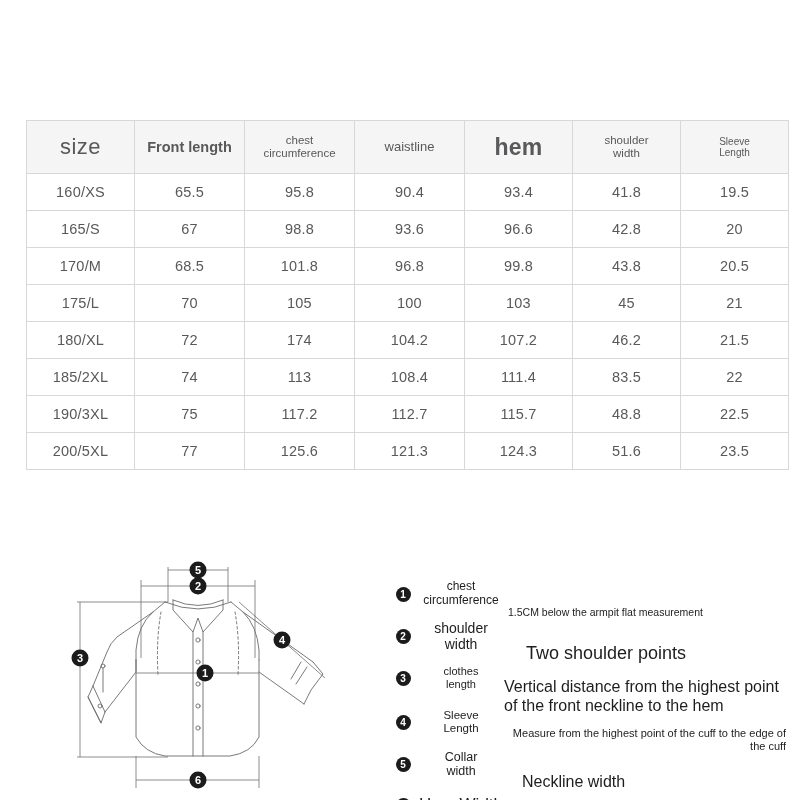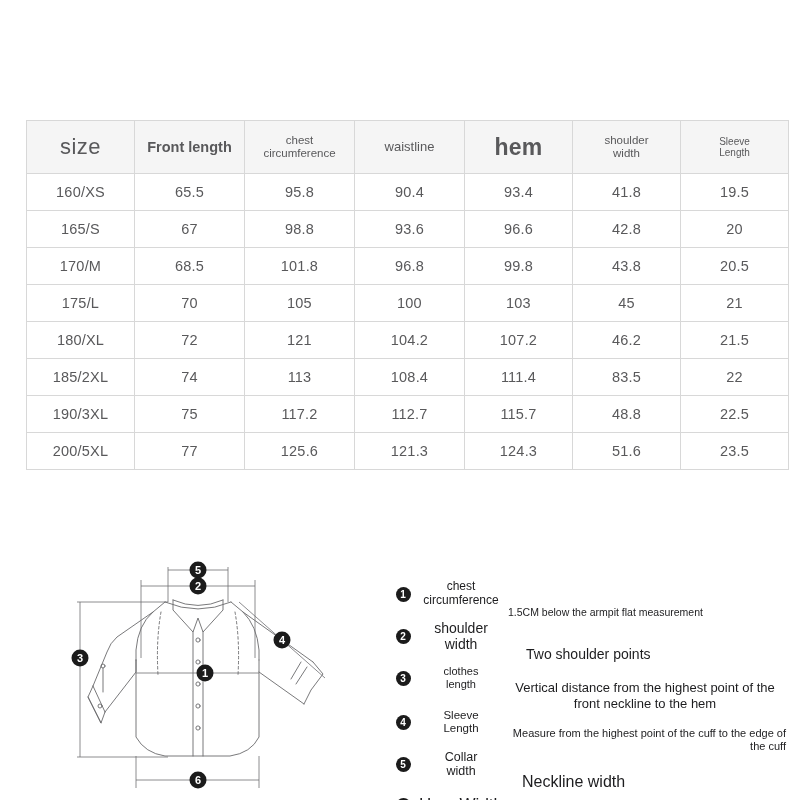--- a/index.html
+++ b/index.html
@@ -113,25 +113,25 @@
     margin-top: 36px;
   }
 
   
   .r1 { height: 44px; }
   .r1 .legend-term { font-size: 12px; }
   .r1 .legend-desc { font-size: 10.5px; text-align: left; padding-left: 4px; }
   
   .r2 { height: 40px; }
   .r2 .legend-term { font-size: 14px; }
-  .r2 .legend-desc { font-size: 14px; text-align: left; padding-left: 22px; }
+  .r2 .legend-desc { font-size: 18px; text-align: left; padding-left: 22px; }
   
   .r3 { height: 44px; }
   .r3 .legend-term { font-size: 11px; }
-  .r3 .legend-desc { font-size: 13px; text-align: center; }
+  .r3 .legend-desc { font-size: 16px; }
   
   .r4 { height: 44px; }
   .r4 .legend-term { font-size: 11.5px; }
   .r4 .legend-desc { font-size: 11px; text-align: right; }
   
   .r5 { height: 40px; }
   .r5 .legend-term { font-size: 12.5px; }
   .r5 .legend-desc { font-size: 16px; text-align: left; padding-left: 18px; }
   
   .r6 { height: 42px; }
@@ -208,21 +208,21 @@
           <td>70</td>
           <td>105</td>
           <td>100</td>
           <td>103</td>
           <td>45</td>
           <td>21</td>
         </tr>
         <tr>
           <td class="size-cell">180/XL</td>
           <td>72</td>
-          <td>121</td>
+          <td>174</td>
           <td>104.2</td>
           <td>107.2</td>
           <td>46.2</td>
           <td>21.5</td>
         </tr>
         <tr>
           <td class="size-cell">185/2XL</td>
           <td>74</td>
           <td>113</td>
           <td>108.4</td>

